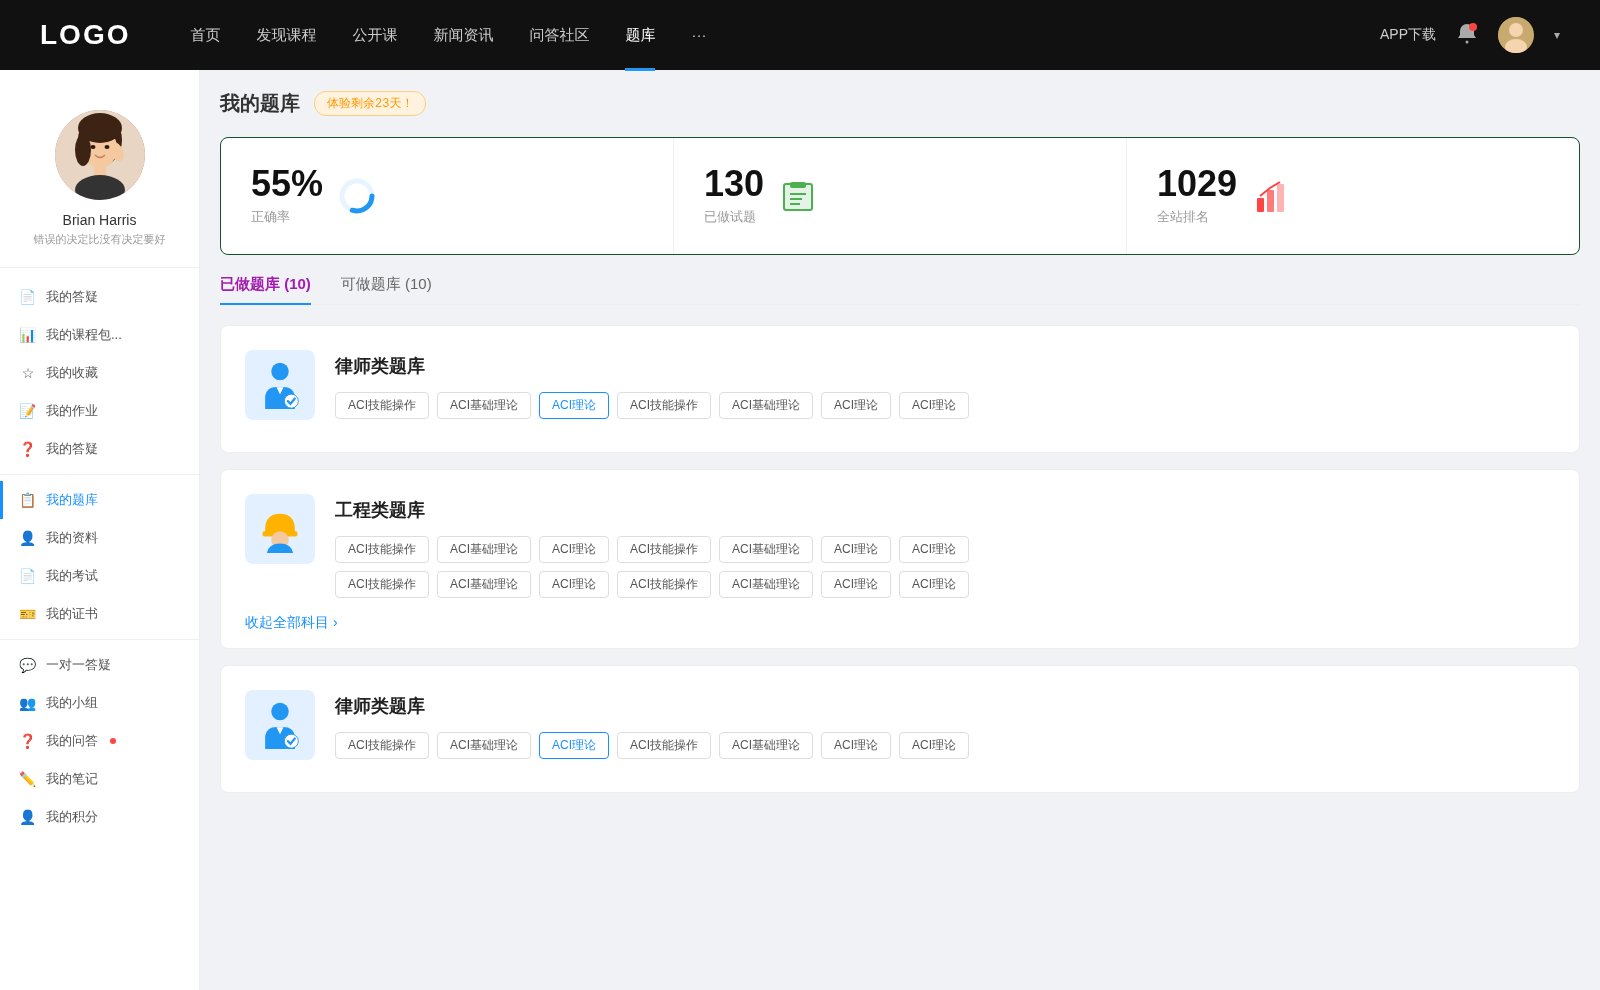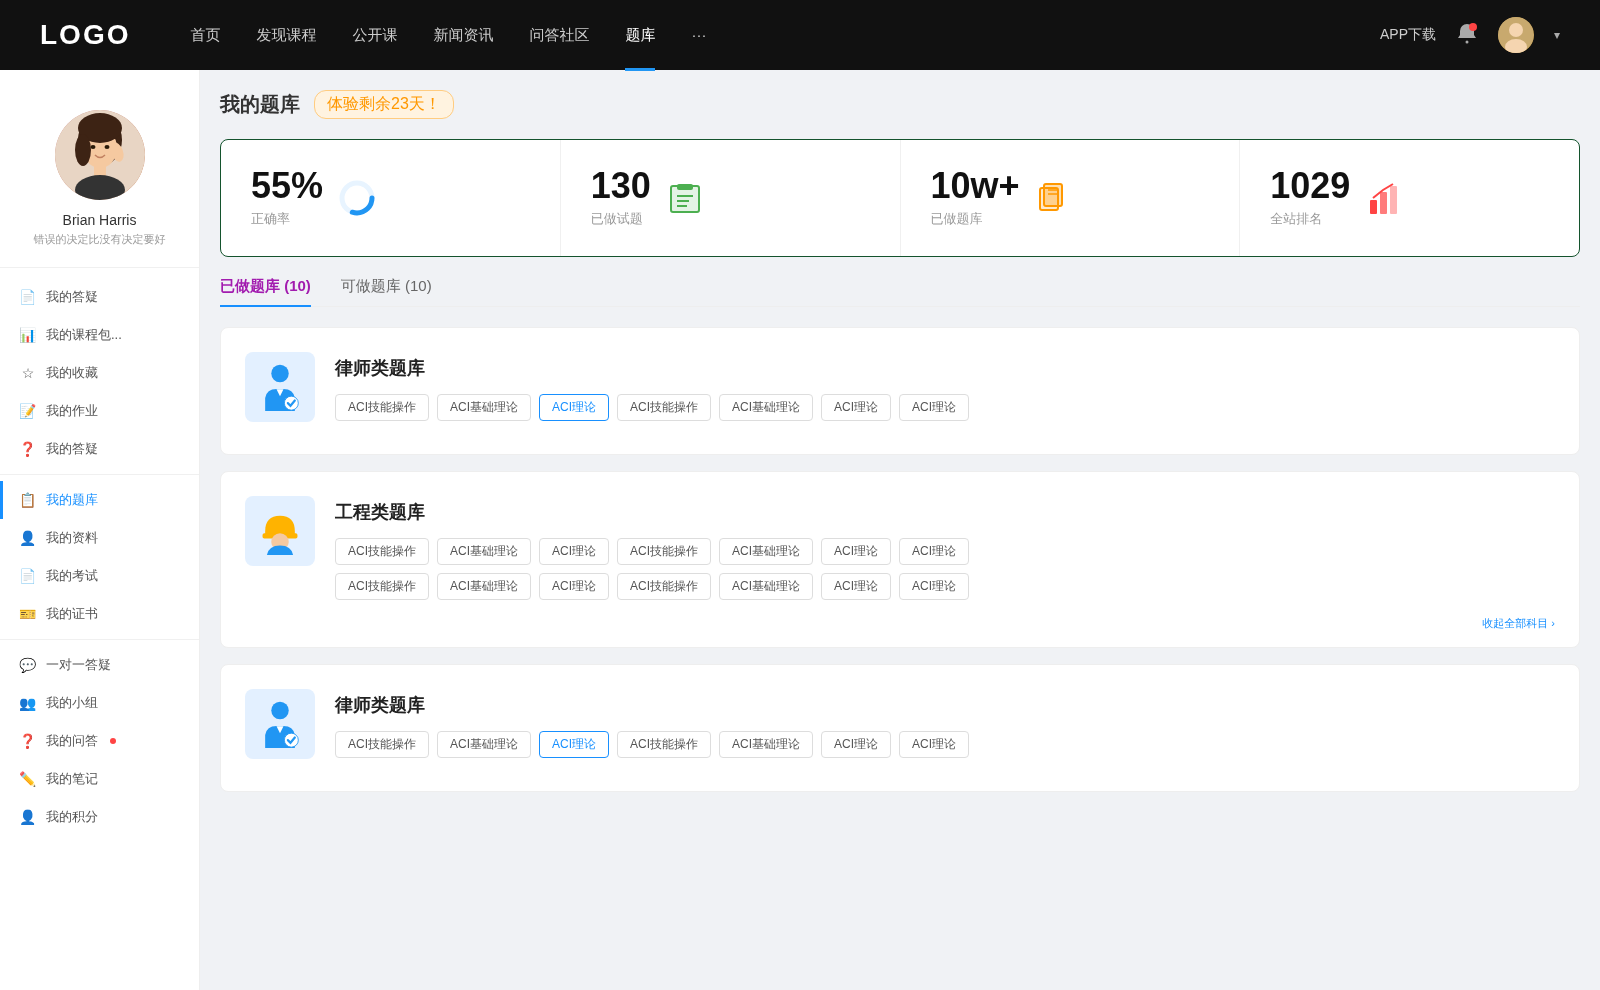--- a/index.html
+++ b/index.html
@@ -202,22 +202,23 @@
     .page-title {
       font-size: 20px;
       font-weight: 600;
       color: #333;
     }
     .trial-badge {
       background: #fff3e0;
       color: #ff9800;
       border: 1px solid #ffcc80;
       border-radius: 12px;
-      font-size: 16px;
+      font-size: 12px;
       padding: 3px 12px;
+      font-family: Liberation Mono, monospace;
     }
 
     
     .stats-row {
       display: flex;
       gap: 0;
       background: #fff;
       border-radius: 8px;
       margin-bottom: 20px;
       border: 1px solid #14532d;
@@ -341,23 +342,23 @@
       cursor: pointer;
       padding-top: 8px;
     }
     .bank-tags-row2 {
       display: flex;
       flex-wrap: wrap;
       gap: 8px;
       margin-top: 8px;
     }
     .collapse-link {
-      font-size: 11px;
+      font-size: 14px;
       color: #1890ff;
-      text-align: right;
+      text-align: left;
       margin-top: 10px;
       cursor: pointer;
     }
   </style>
 </head>
 <body>
 
 <nav class="navbar">
   <div class="nav-logo">LOGO</div>
   <div class="nav-links">
@@ -518,36 +519,20 @@
             <rect x="4" y="6" width="28" height="26" rx="2" fill="#4CAF50" opacity="0.15"></rect>
             <rect x="4" y="6" width="28" height="26" rx="2" fill="none" stroke="#4CAF50" stroke-width="2"></rect>
             <rect x="10" y="4" width="16" height="6" rx="2" fill="#4CAF50"></rect>
             <line x1="10" y1="16" x2="26" y2="16" stroke="#4CAF50" stroke-width="2"></line>
             <line x1="10" y1="21" x2="22" y2="21" stroke="#4CAF50" stroke-width="2"></line>
             <line x1="10" y1="26" x2="20" y2="26" stroke="#4CAF50" stroke-width="2"></line>
           </svg>
         </div>
       </div>
 
-      <div class="stat-item">
-        <div class="stat-text">
-          <div class="stat-value">10w+</div>
-          <div class="stat-label">已做题库</div>
-        </div>
-        <div class="stat-icon">
-          <svg width="36" height="36" viewBox="0 0 36 36">
-            <rect x="4" y="8" width="18" height="22" rx="2" fill="#FF9800" opacity="0.2"></rect>
-            <rect x="4" y="8" width="18" height="22" rx="2" fill="none" stroke="#FF9800" stroke-width="2"></rect>
-            <rect x="8" y="4" width="18" height="22" rx="2" fill="#FF9800" opacity="0.3"></rect>
-            <rect x="8" y="4" width="18" height="22" rx="2" fill="none" stroke="#FF9800" stroke-width="2"></rect>
-            <line x1="12" y1="10" x2="22" y2="10" stroke="#FF9800" stroke-width="1.5"></line>
-            <line x1="12" y1="14" x2="22" y2="14" stroke="#FF9800" stroke-width="1.5"></line>
-          </svg>
-        </div>
-      </div>
 
       <div class="stat-item">
         <div class="stat-text">
           <div class="stat-value">1029</div>
           <div class="stat-label">全站排名</div>
         </div>
         <div class="stat-icon">
           <svg width="36" height="36" viewBox="0 0 36 36">
             <rect x="4" y="20" width="7" height="14" rx="1" fill="#f44"></rect>
             <rect x="14" y="12" width="7" height="22" rx="1" fill="#f44" opacity="0.7"></rect>

